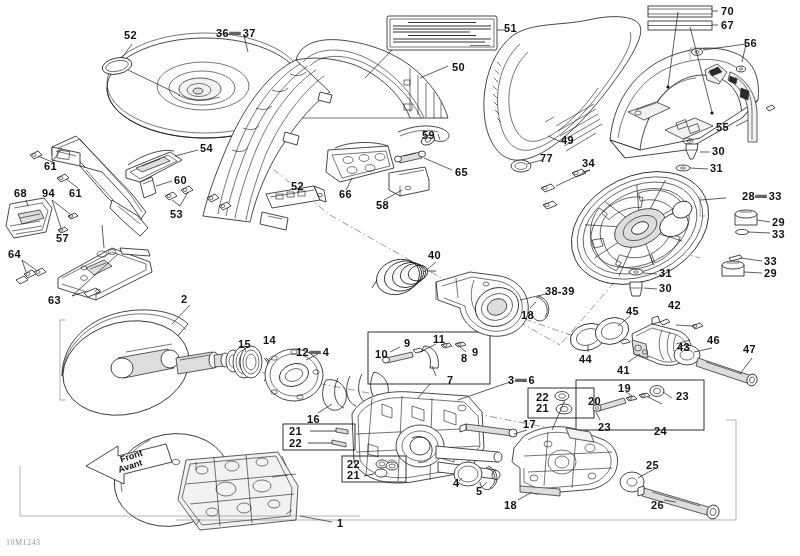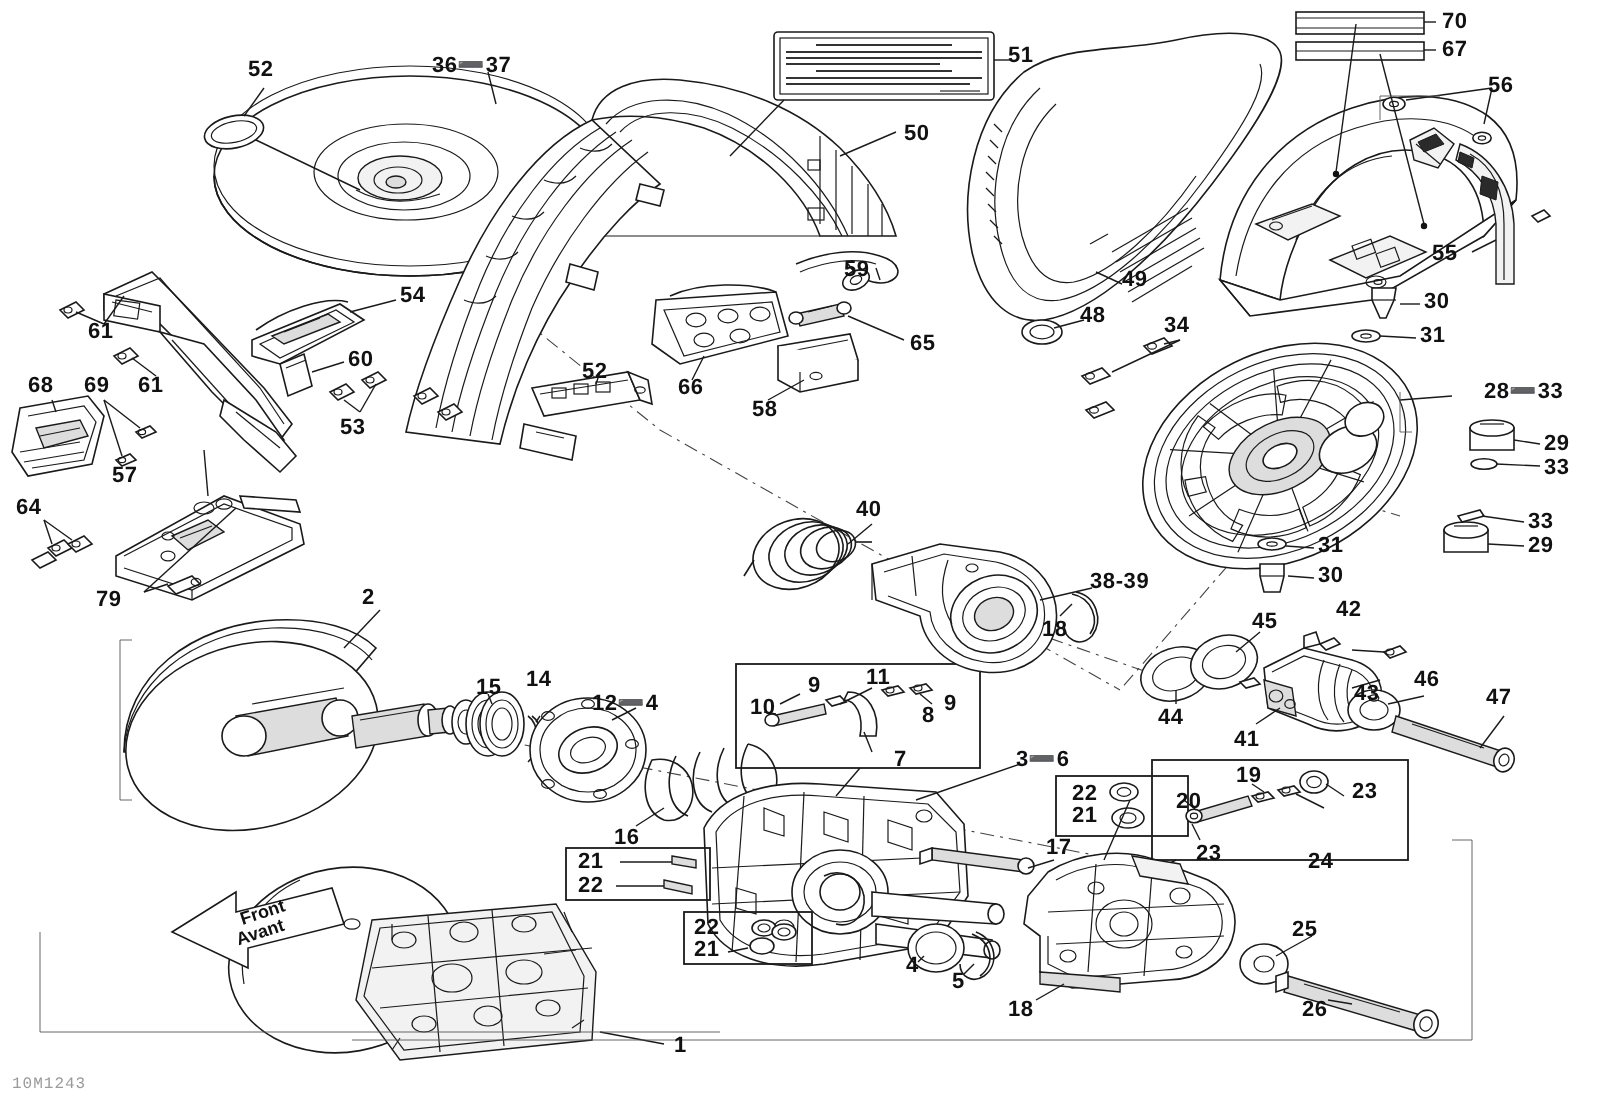--- a/index.html
+++ b/index.html
@@ -1,21 +1,21 @@
 <!DOCTYPE html>
 <html><head>
 <meta charset="utf-8">
 <style>
   html,body{margin:0;padding:0;background:#ffffff;}
   body{width:800px;height:556px;overflow:hidden;font-family:"Liberation Sans",sans-serif;}
   #sheet{position:relative;width:800px;height:556px;background:#fff;}
   #art{position:absolute;left:0;top:0;width:800px;height:556px;}
   .lbl{position:absolute;font-family:"Liberation Sans",sans-serif;font-weight:bold;color:#111;
        font-size:11px;line-height:11px;white-space:nowrap;letter-spacing:.3px;}
-  .wm{position:absolute;left:6px;top:538px;font-size:8px;color:#9a9a9a;font-family:Liberation Mono, monospace;letter-spacing:.5px;}
+  .wm{position:absolute;left:6px;top:538px;font-size:8px;color:#9a9a9a;font-family:Liberation Serif, serif;letter-spacing:.5px;}
   .arrowtxt{position:absolute;font-weight:bold;font-size:9px;line-height:9.5px;color:#111;
             transform:rotate(-18deg);font-family:"Liberation Sans",sans-serif;}
   svg{display:block;}
   .ln{fill:none;stroke:#1a1a1a;stroke-width:.8;}
   .ln2{fill:none;stroke:#1a1a1a;stroke-width:.6;}
   .lead{fill:none;stroke:#1a1a1a;stroke-width:.7;}
   .dash{fill:none;stroke:#444;stroke-width:.55;stroke-dasharray:7 3 1.5 3;}
   .thin{fill:none;stroke:#555;stroke-width:.45;}
   .fillw{fill:#ffffff;stroke:#1a1a1a;stroke-width:.8;}
   .fillg{fill:#f2f2f2;stroke:#1a1a1a;stroke-width:.7;}
@@ -777,36 +777,36 @@
 
   <div class="lbl" style="left:124px;top:30px">52</div>
   <div class="lbl" style="left:216px;top:28px">36➖37</div>
   <div class="lbl" style="left:504px;top:23px">51</div>
   <div class="lbl" style="left:452px;top:62px">50</div>
   <div class="lbl" style="left:721px;top:6px">70</div>
   <div class="lbl" style="left:721px;top:20px">67</div>
   <div class="lbl" style="left:744px;top:38px">56</div>
   <div class="lbl" style="left:716px;top:122px">55</div>
   <div class="lbl" style="left:561px;top:135px">49</div>
-  <div class="lbl" style="left:540px;top:153px">48</div>
+  <div class="lbl" style="left:540px;top:153px">77</div>
   <div class="lbl" style="left:422px;top:130px">59</div>
   <div class="lbl" style="left:455px;top:167px">65</div>
   <div class="lbl" style="left:339px;top:189px">66</div>
   <div class="lbl" style="left:376px;top:200px">58</div>
   <div class="lbl" style="left:291px;top:181px">52</div>
   <div class="lbl" style="left:200px;top:143px">54</div>
   <div class="lbl" style="left:174px;top:175px">60</div>
   <div class="lbl" style="left:170px;top:209px">53</div>
   <div class="lbl" style="left:44px;top:161px">61</div>
   <div class="lbl" style="left:69px;top:188px">61</div>
   <div class="lbl" style="left:14px;top:188px">68</div>
-  <div class="lbl" style="left:42px;top:188px">69</div>
+  <div class="lbl" style="left:42px;top:188px">94</div>
   <div class="lbl" style="left:56px;top:233px">57</div>
   <div class="lbl" style="left:8px;top:249px">64</div>
-  <div class="lbl" style="left:48px;top:295px">79</div>
+  <div class="lbl" style="left:48px;top:295px">63</div>
   <div class="lbl" style="left:582px;top:158px">34</div>
   <div class="lbl" style="left:712px;top:146px">30</div>
   <div class="lbl" style="left:710px;top:163px">31</div>
   <div class="lbl" style="left:742px;top:191px">28➖33</div>
   <div class="lbl" style="left:772px;top:217px">29</div>
   <div class="lbl" style="left:772px;top:229px">33</div>
   <div class="lbl" style="left:764px;top:256px">33</div>
   <div class="lbl" style="left:764px;top:268px">29</div>
   <div class="lbl" style="left:659px;top:268px">31</div>
   <div class="lbl" style="left:659px;top:283px">30</div>

